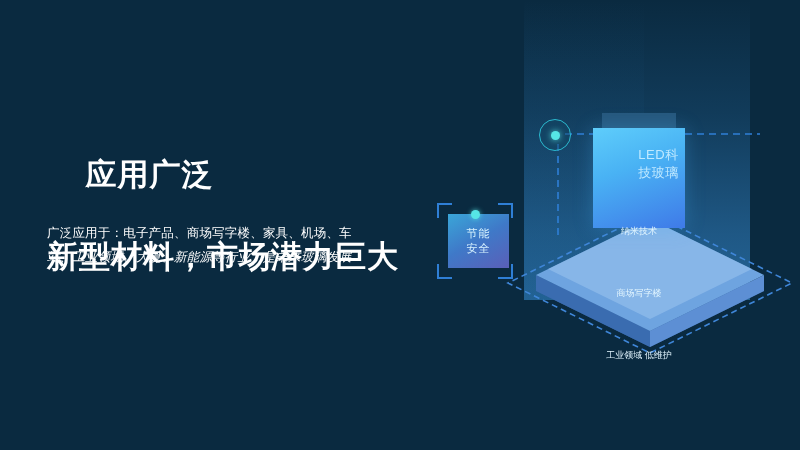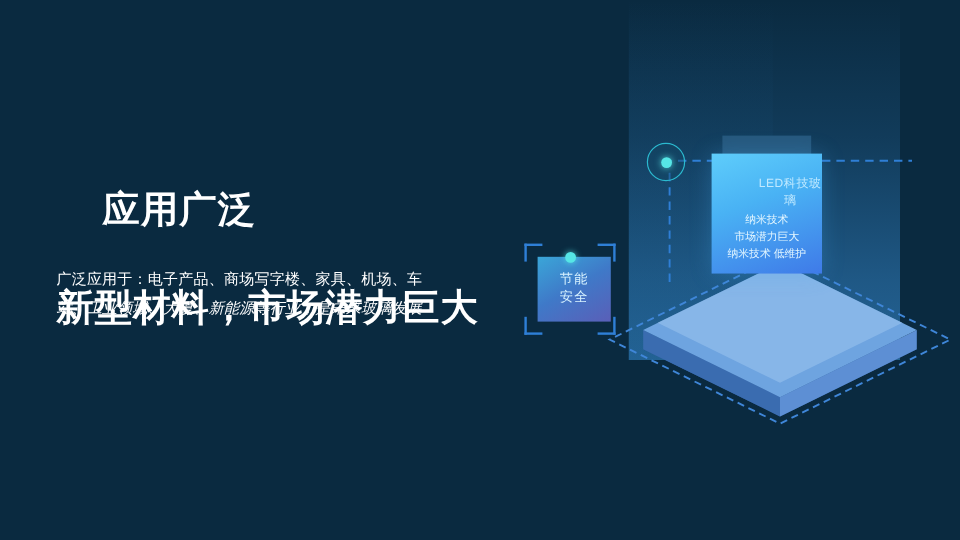--- a/index.html
+++ b/index.html
@@ -153,35 +153,35 @@
     background: linear-gradient(160deg, #5ecdfb 0%, #49b2f4 40%, #3f7ae8 100%);
     box-shadow: 0 0 18px rgba(70, 170, 240, 0.30);
   }
   .panel .ptitle {
     position: absolute;
     left: 0;
     right: 0;
     top: 18px;
     text-align: center;
     color: #bfe9ff;
-    font-size: 10px;
+    font-size: 13px;
     letter-spacing: 0.5px;
     padding-left: 39px;
   }
   .panel .plist {
     position: absolute;
     left: 0;
     right: 0;
     top: 48px;
     text-align: center;
     color: #e3f6ff;
     font-size: 9px;
     line-height: 14px;
   }
-  .panel .plist span { display: block; }
+  .panel .plist span { display: block; margin-top: 48px; }
 </style>
 </head>
 <body>
 
 <div class="slide">
 
   <div class="light-column"></div>
   <div class="light-column fade"></div>
 
   <div class="headline">
@@ -226,18 +226,18 @@
     <polygon points="150,24 264,80 150,136 36,80" fill="#6ea4e0"></polygon>
     <polygon points="150,24 252,74 150,124 48,74" fill="#9cc4ee" opacity="0.55"></polygon>
   </svg>
 
   <div class="panel-back"></div>
 
   <div class="panel">
     <div class="ptitle">LED科技玻璃</div>
     <div class="plist">
       <span>纳米技术</span>
-      <span>市场潜力巨大</span>
-      <span>纳米技术 低维护</span>
+      <span>商场写字楼</span>
+      <span>工业领域 低维护</span>
     </div>
   </div>
 
 </div>
 
 </body></html>

